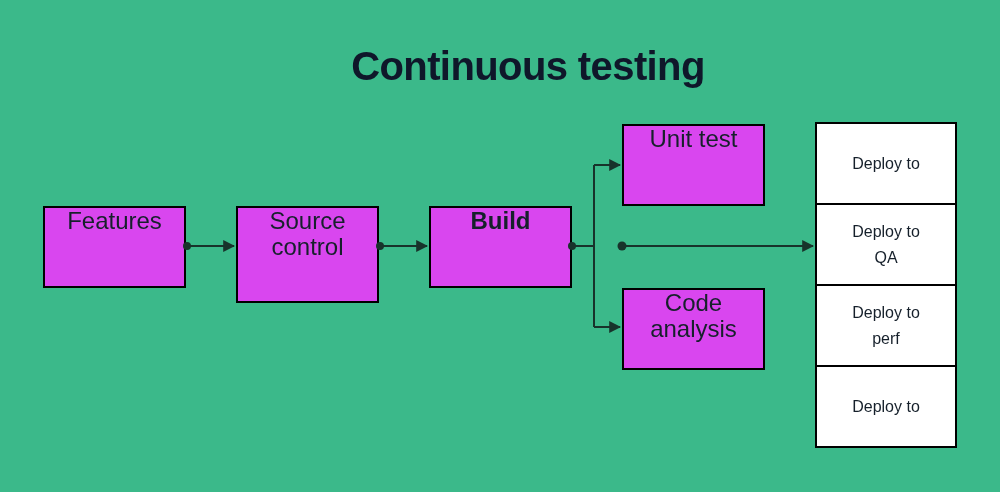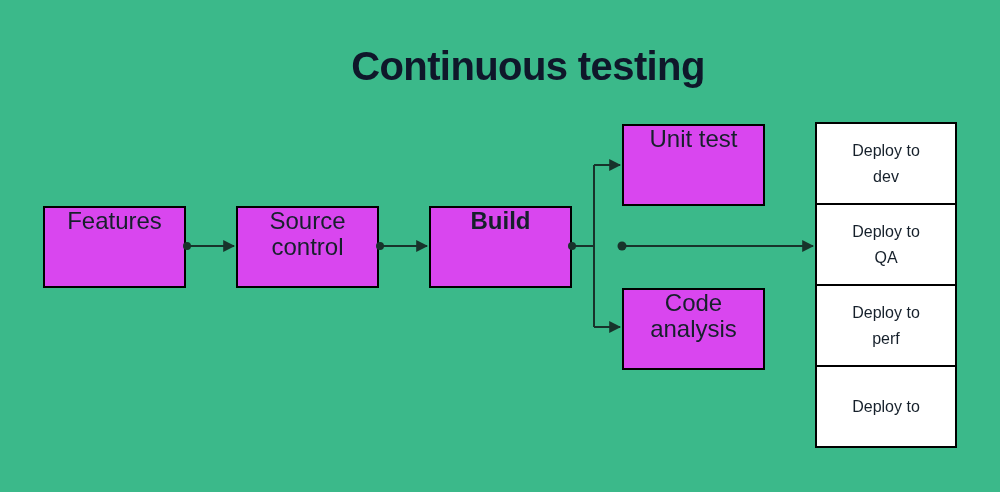--- a/index.html
+++ b/index.html
@@ -100,21 +100,21 @@
 <body>
 
 <div id="canvas">
 
   <div id="title">Continuous testing</div>
 
   <div class="node" style="left:43px; top:206px; width:143px; height:82px;">
     <span>Features</span>
   </div>
 
-  <div class="node" style="left:236px; top:206px; width:143px; height:82px;">
+  <div class="node" style="left:236px; top:206px; width:143px; height:97px;">
     <div>
       <span style="display: block;">Source</span>
       <span style="display: block;">control</span>
     </div>
   </div>
 
   <div class="node" style="left:429px; top:206px; width:143px; height:82px;font-weight:bold;">
     <span>Build</span>
   </div>
 
@@ -126,21 +126,20 @@
     <div>
       <span style="display: block;">Code</span>
       <span style="display: block;">analysis</span>
     </div>
   </div>
 
   <div id="deploy-stack">
     <div class="deploy-cell">
       <div>
         <span style="display: block;">Deploy to</span>
-        <span style="display: block;">dev</span>
       </div>
     </div>
     <div class="deploy-cell">
       <div>
         <span style="display: block;">Deploy to</span>
         <span style="display: block;">QA</span>
       </div>
     </div>
     <div class="deploy-cell">
       <div>

